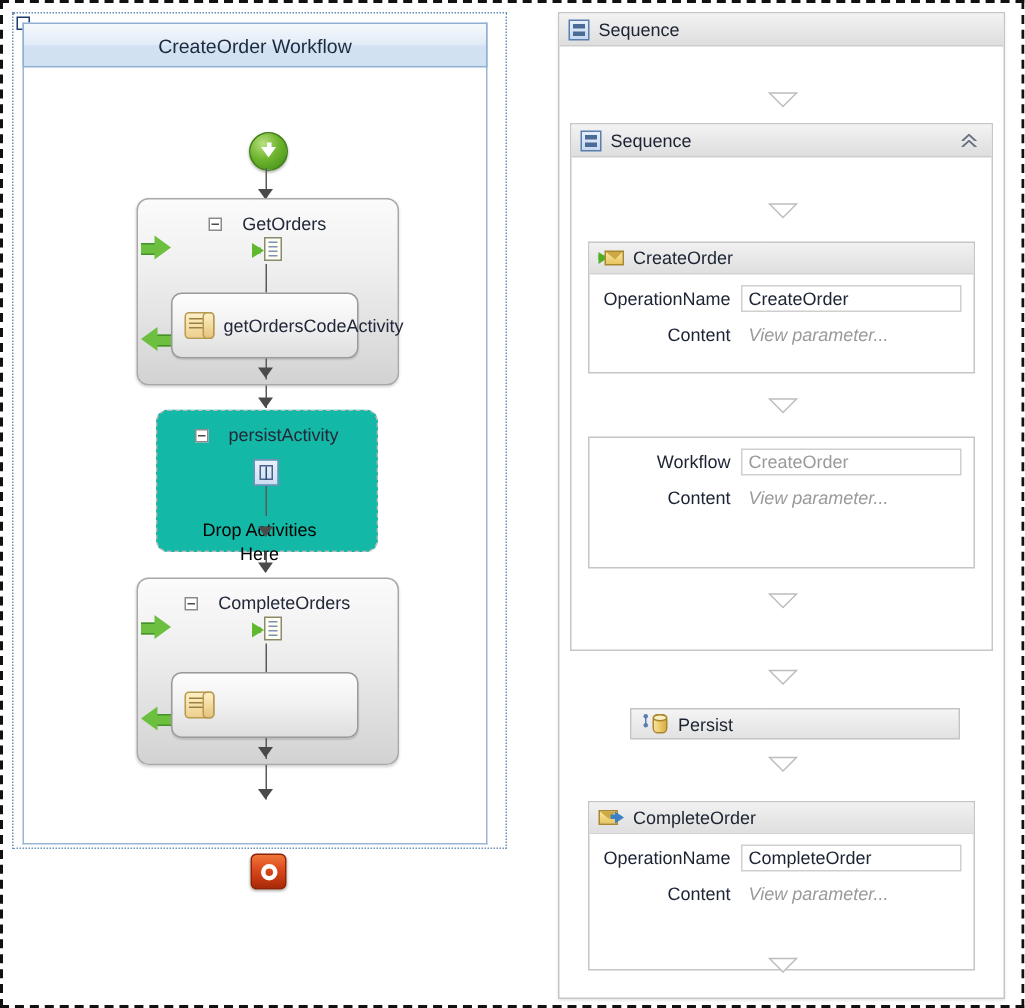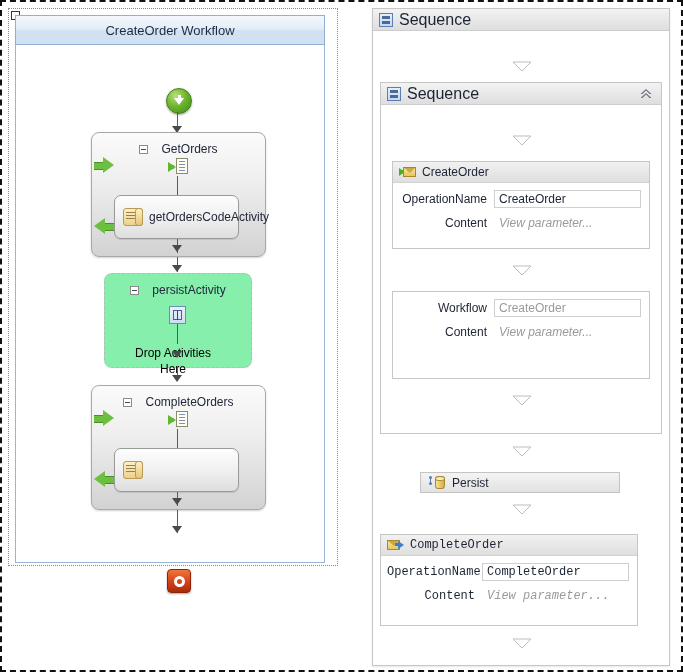--- a/index.html
+++ b/index.html
@@ -83,21 +83,21 @@
 
   
   .act-composite{
     position:absolute;box-sizing:border-box;
     border:1px solid #a8a8a8;border-radius:8px;
     background:linear-gradient(to bottom,#fbfbfb 0%,#efefef 38%,#d8d8d8 88%,#d2d2d2 100%);
     box-shadow:0 1px 2px rgba(0,0,0,.18);
   }
   .act-dashed{
     position:absolute;box-sizing:border-box;
-    border:1px dashed #b9b9b9;border-radius:8px;background:#86efac;
+    border:1px dashed #b9b9b9;border-radius:8px;background:#14b8a6;
   }
   .act-head{
     position:absolute;left:0;right:0;top:8px;height:16px;
     display:flex;align-items:center;justify-content:center;gap:13px;
     font-size:12px;color:#22283a;
   }
   .expander{
     width:9px;height:9px;box-sizing:border-box;border:1px solid #8b8b8b;background:#fff;
     position:relative;flex:0 0 auto;
   }
@@ -192,21 +192,21 @@
     position:absolute;left:0;top:0;width:298px;height:658px;
     box-sizing:border-box;border:1px solid #c6c6c6;background:#ffffff;
     box-shadow:0 1px 2px rgba(0,0,0,.10);
   }
   .seq-bar{
     height:22px;box-sizing:border-box;
     background:linear-gradient(to bottom,#f3f3f3 0%,#e8e8e8 50%,#dedede 100%);
     border-bottom:1px solid #cdcdcd;
     display:flex;align-items:center;padding:0 6px;gap:6px;
   }
-  .seq-bar .title{font-size:16px;color:#1c2333;}
+  .seq-bar .title{font-size:12px;color:#1c2333;}
   .ico-seq{
     position:relative;width:14px;height:14px;flex:0 0 auto;
     background:linear-gradient(to bottom,#e7eefa 0%,#c6d8ef 100%);
     border:1px solid #5a7fae;box-sizing:border-box;
   }
   .ico-seq:before{
     content:"";position:absolute;left:2px;top:2px;width:8px;height:3px;background:#4a6b98;
   }
   .ico-seq:after{
     content:"";position:absolute;left:2px;bottom:2px;width:8px;height:3px;background:#4a6b98;
@@ -498,35 +498,35 @@
           <polygon points="1,1 19,1 10,10" fill="#ffffff" stroke="#bdbdbd" stroke-width="1"></polygon>
         </svg>
     </div>
 
     <div class="tri-wrap" style="left:140px;top:438px;">
       <svg width="20" height="11" viewBox="0 0 20 11">
           <polygon points="1,1 19,1 10,10" fill="#ffffff" stroke="#bdbdbd" stroke-width="1"></polygon>
         </svg>
     </div>
 
-    <div class="persist-row" style="left:48px;top:464px;width:200px;height:21px;">
+    <div class="persist-row" style="left:48px;top:464px;width:220px;height:21px;">
       <span class="ico-db">
         <span class="node"></span>
           <span class="cyl"></span>
       </span>
       <span>Persist</span>
     </div>
 
     <div class="tri-wrap" style="left:140px;top:496px;">
       <svg width="20" height="11" viewBox="0 0 20 11">
           <polygon points="1,1 19,1 10,10" fill="#ffffff" stroke="#bdbdbd" stroke-width="1"></polygon>
         </svg>
     </div>
 
-    <div class="msg-card" style="left:8px;top:526px;width:258px;height:92px;font-family:Liberation Mono, monospace;">
+    <div class="msg-card" style="left:20px;top:526px;width:258px;height:113px;">
       <div class="msg-head">
         <span class="ico-msg out">
           <span class="env"></span>
             <span class="inst"></span>
             <span class="inar"></span>
         </span>
         <span>CompleteOrder</span>
       </div>
       <div class="msg-body">
         <div class="field-row">

